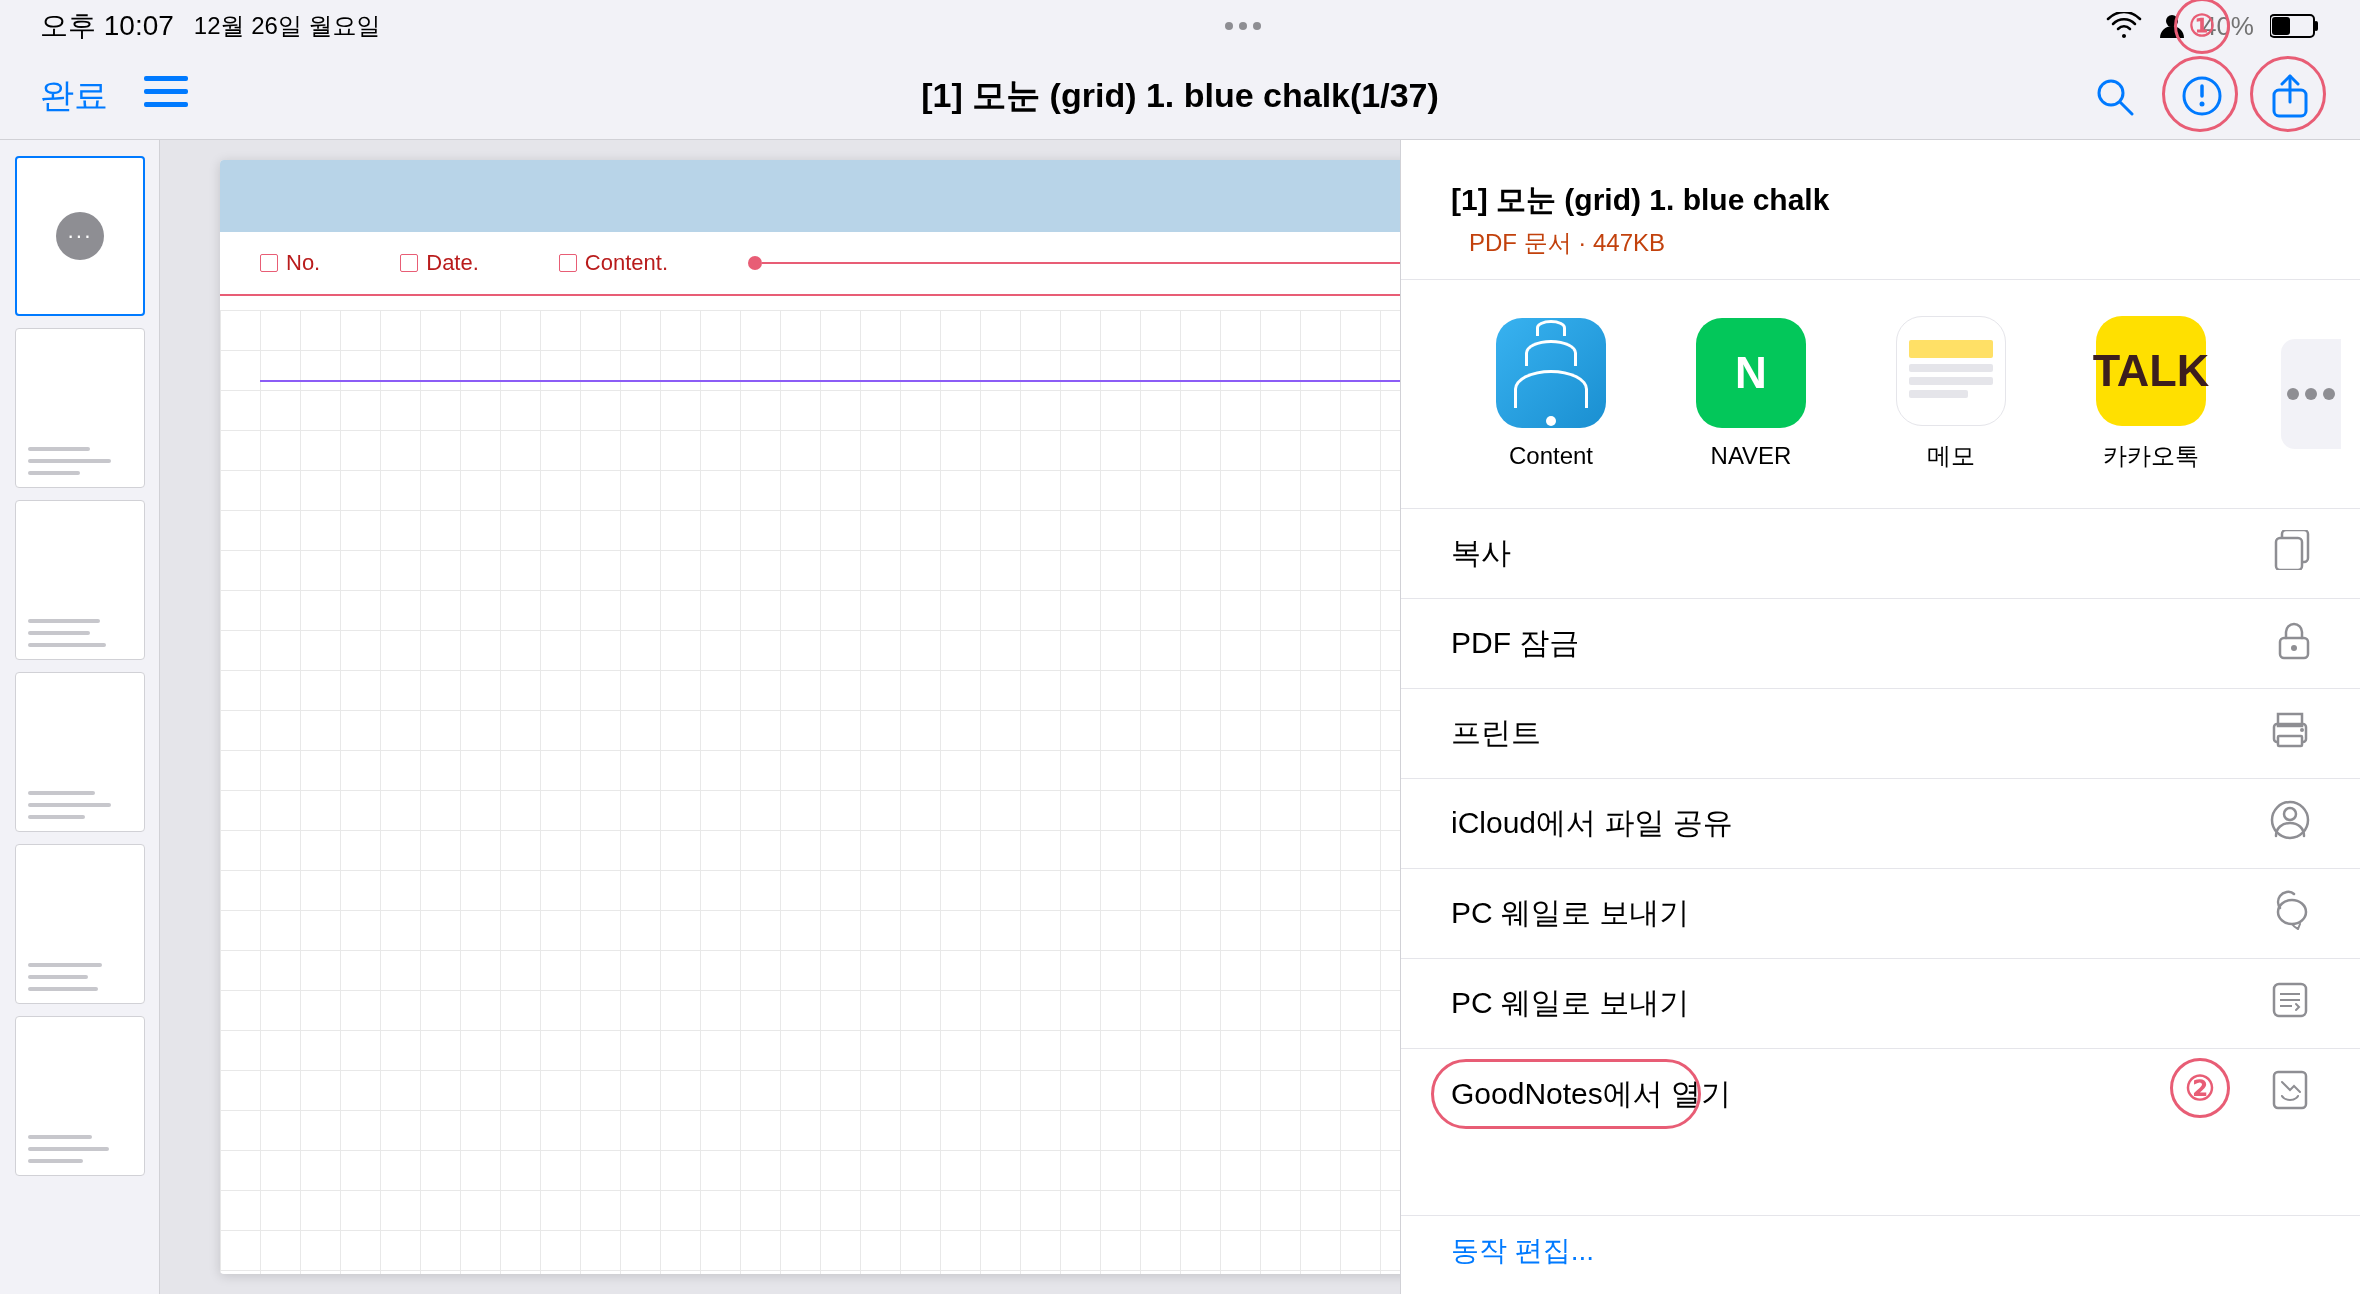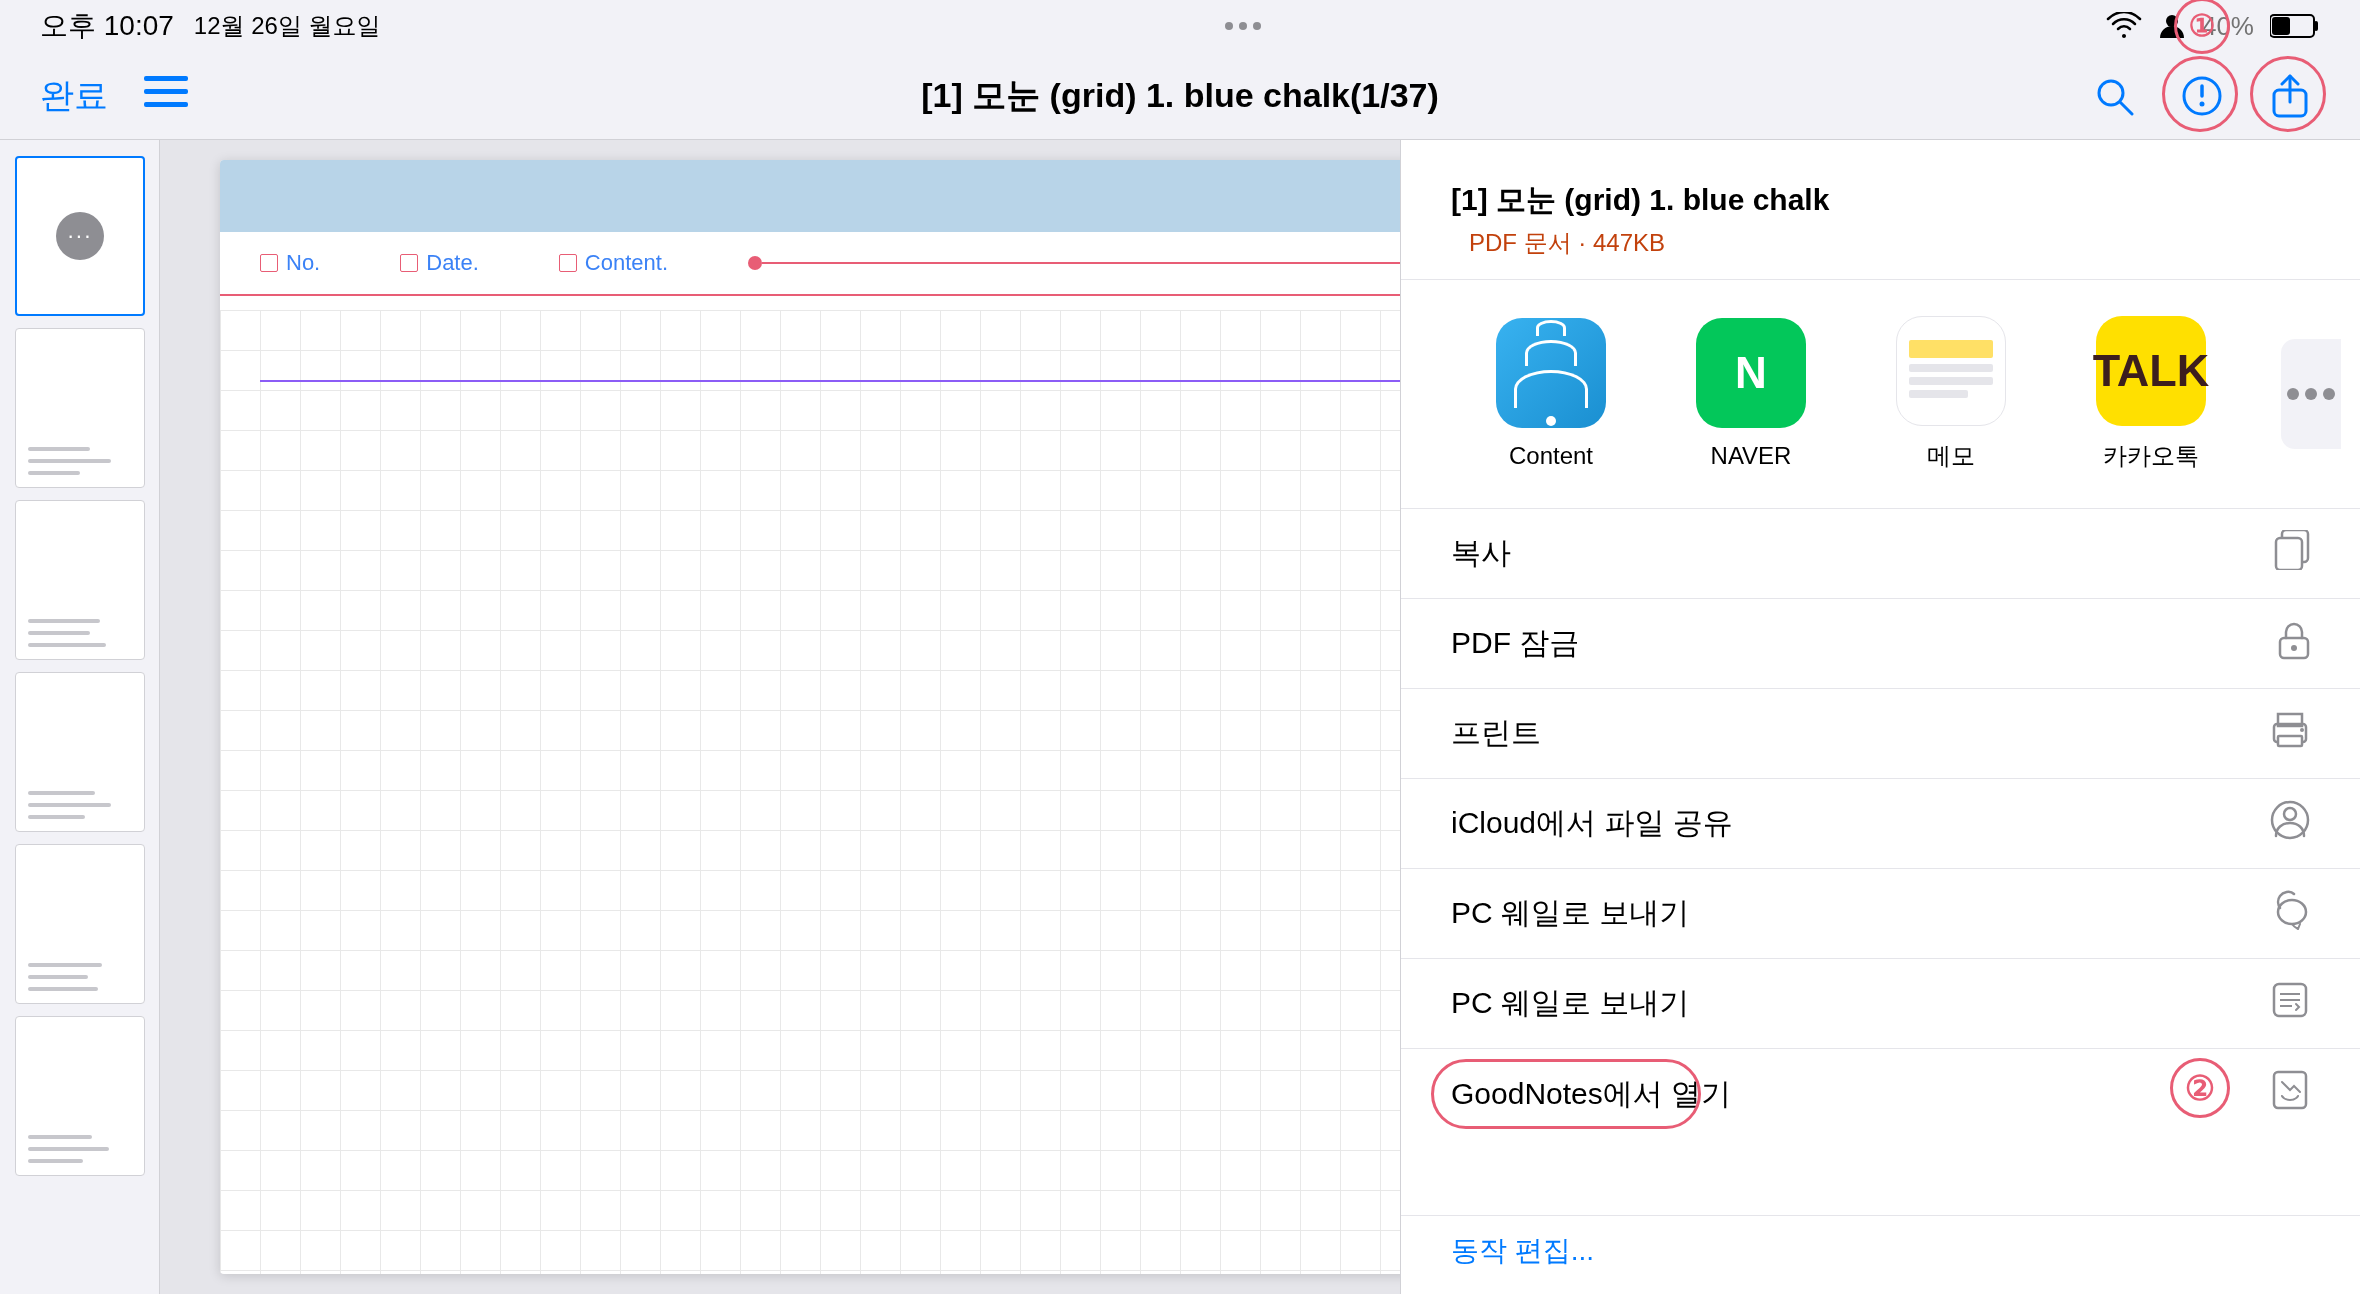--- a/index.html
+++ b/index.html
@@ -172,21 +172,21 @@
     }
     .doc-columns {
       display: flex;
       align-items: center;
       padding: 18px 40px;
       border-bottom: 2px solid #e85d75;
       gap: 80px;
     }
     .doc-col-label {
       font-size: 22px;
-      color: #3b82f6;
+      color: #b91c1c;
       display: flex;
       align-items: center;
       gap: 8px;
     }
     .col-checkbox {
       width: 18px; height: 18px;
       border: 1.5px solid #e85d75;
       border-radius: 2px;
       display: inline-block;
     }

